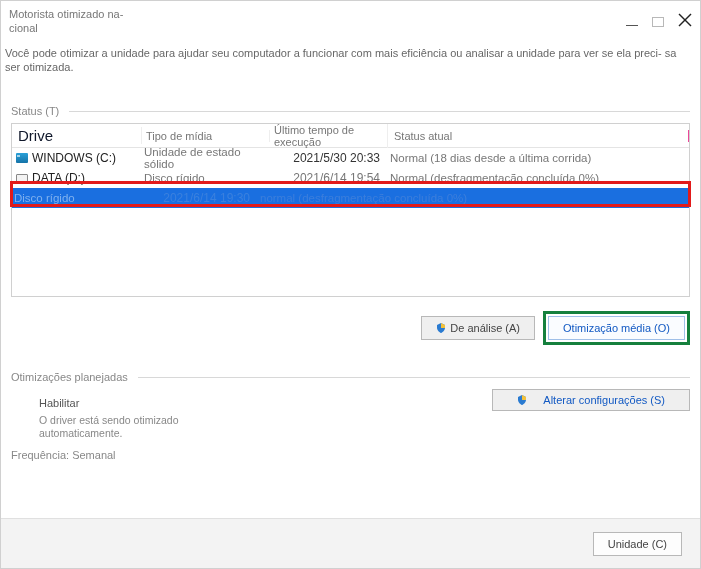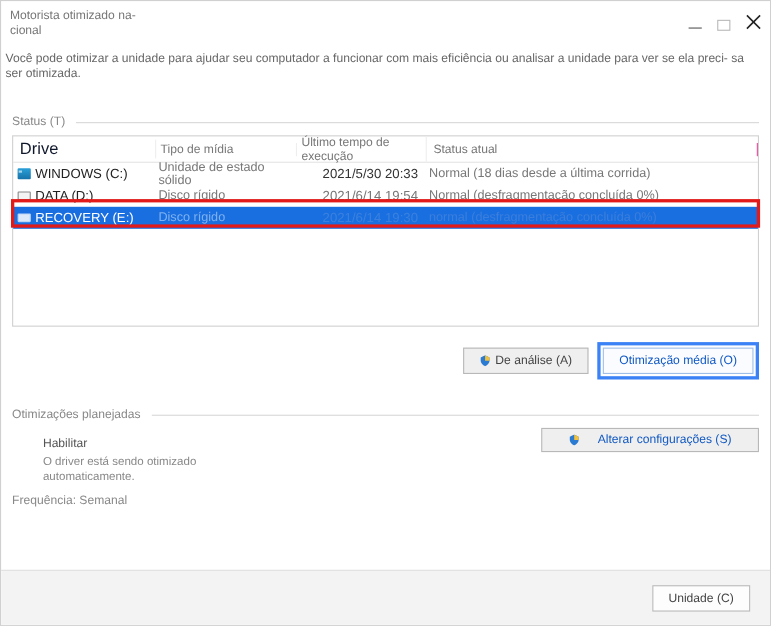--- a/index.html
+++ b/index.html
@@ -43,21 +43,21 @@
 
 .icon-drive { width: 12px; height: 10px; background: linear-gradient(#2aa0d8,#1573a8); border-radius: 1px; display: inline-block; position: relative; }
 .icon-drive:after { content:""; position:absolute; left:1px; top:2px; width:3px; height:2px; background:#fff; opacity:.6; }
 .icon-hdd { width: 12px; height: 8px; border: 1px solid #888; border-radius: 1px; display:inline-block; background:#f3f3f3; }
 
 .drive-body { position: relative; }
 
 .action-row { display: flex; justify-content: flex-end; gap: 8px; margin: 14px 10px 0 10px; align-items: center; }
 .btn { height: 24px; font-size: 11px; padding: 0 14px; border: 1px solid #b8b8b8; background: #efefef; color: #444; display: inline-flex; align-items: center; gap: 4px; cursor: pointer; }
 .btn .shield { width: 10px; height: 10px; }
-.optimize-wrap { border: 3px solid #3b82f6; padding: 2px; }
+.optimize-wrap { border: 3px solid #15803d; padding: 2px; }
 .optimize-wrap .btn { color: #1259c3; background: #fafcff; border-color: #9fbfe8; }
 
 .sched-box { margin: 8px 10px 0 28px; }
 .sched-enable { font-size: 11px; color: #555; }
 .sched-desc { font-size: 10.5px; color: #888; max-width: 180px; line-height: 1.25; margin-top: 5px; }
 .sched-freq { font-size: 11px; color: #888; margin: 8px 10px 0 10px; }
 .change-btn { height: 22px; border: 1px solid #b8b8b8; background: #efefef; color: #1259c3; font-size: 11px; padding: 0 24px; display: inline-flex; align-items: center; gap: 16px; cursor: pointer; }
 
 .footer { position: absolute; left: 0; right: 0; bottom: 0; height: 50px; background: #f3f3f3; border-top: 1px solid #e0e0e0; display: flex; justify-content: flex-end; align-items: center; padding-right: 18px; }
 .footer .btn { background: #fdfdfd; }
@@ -108,24 +108,20 @@
     <div class="drive-row data">
       <div class="c1">
           <span class="icon-hdd"></span>
           <span>DATA (D:)</span>
         </div>
       <div class="c2">Disco rígido</div>
       <div class="c3">2021/6/14 19:54</div>
       <div class="c4">Normal (desfragmentação concluída 0%)</div>
     </div>
     <div class="drive-row sel-row">
-      <div class="c1">
-          <span class="icon-hdd" style="border-color:#bcd6f5;background:#dce9fb"></span>
-          <span>RECOVERY (E:)</span>
-        </div>
       <div class="c2">Disco rígido</div>
       <div class="c3 c3b">2021/6/14 19:30</div>
       <div class="c4"><span class="inner">normal (desfragmentação concluída 0%)</span></div>
     </div>
     <div class="hilite"></div>
   </div>
 </div>
 
 <div class="action-row">
   <button class="btn">

